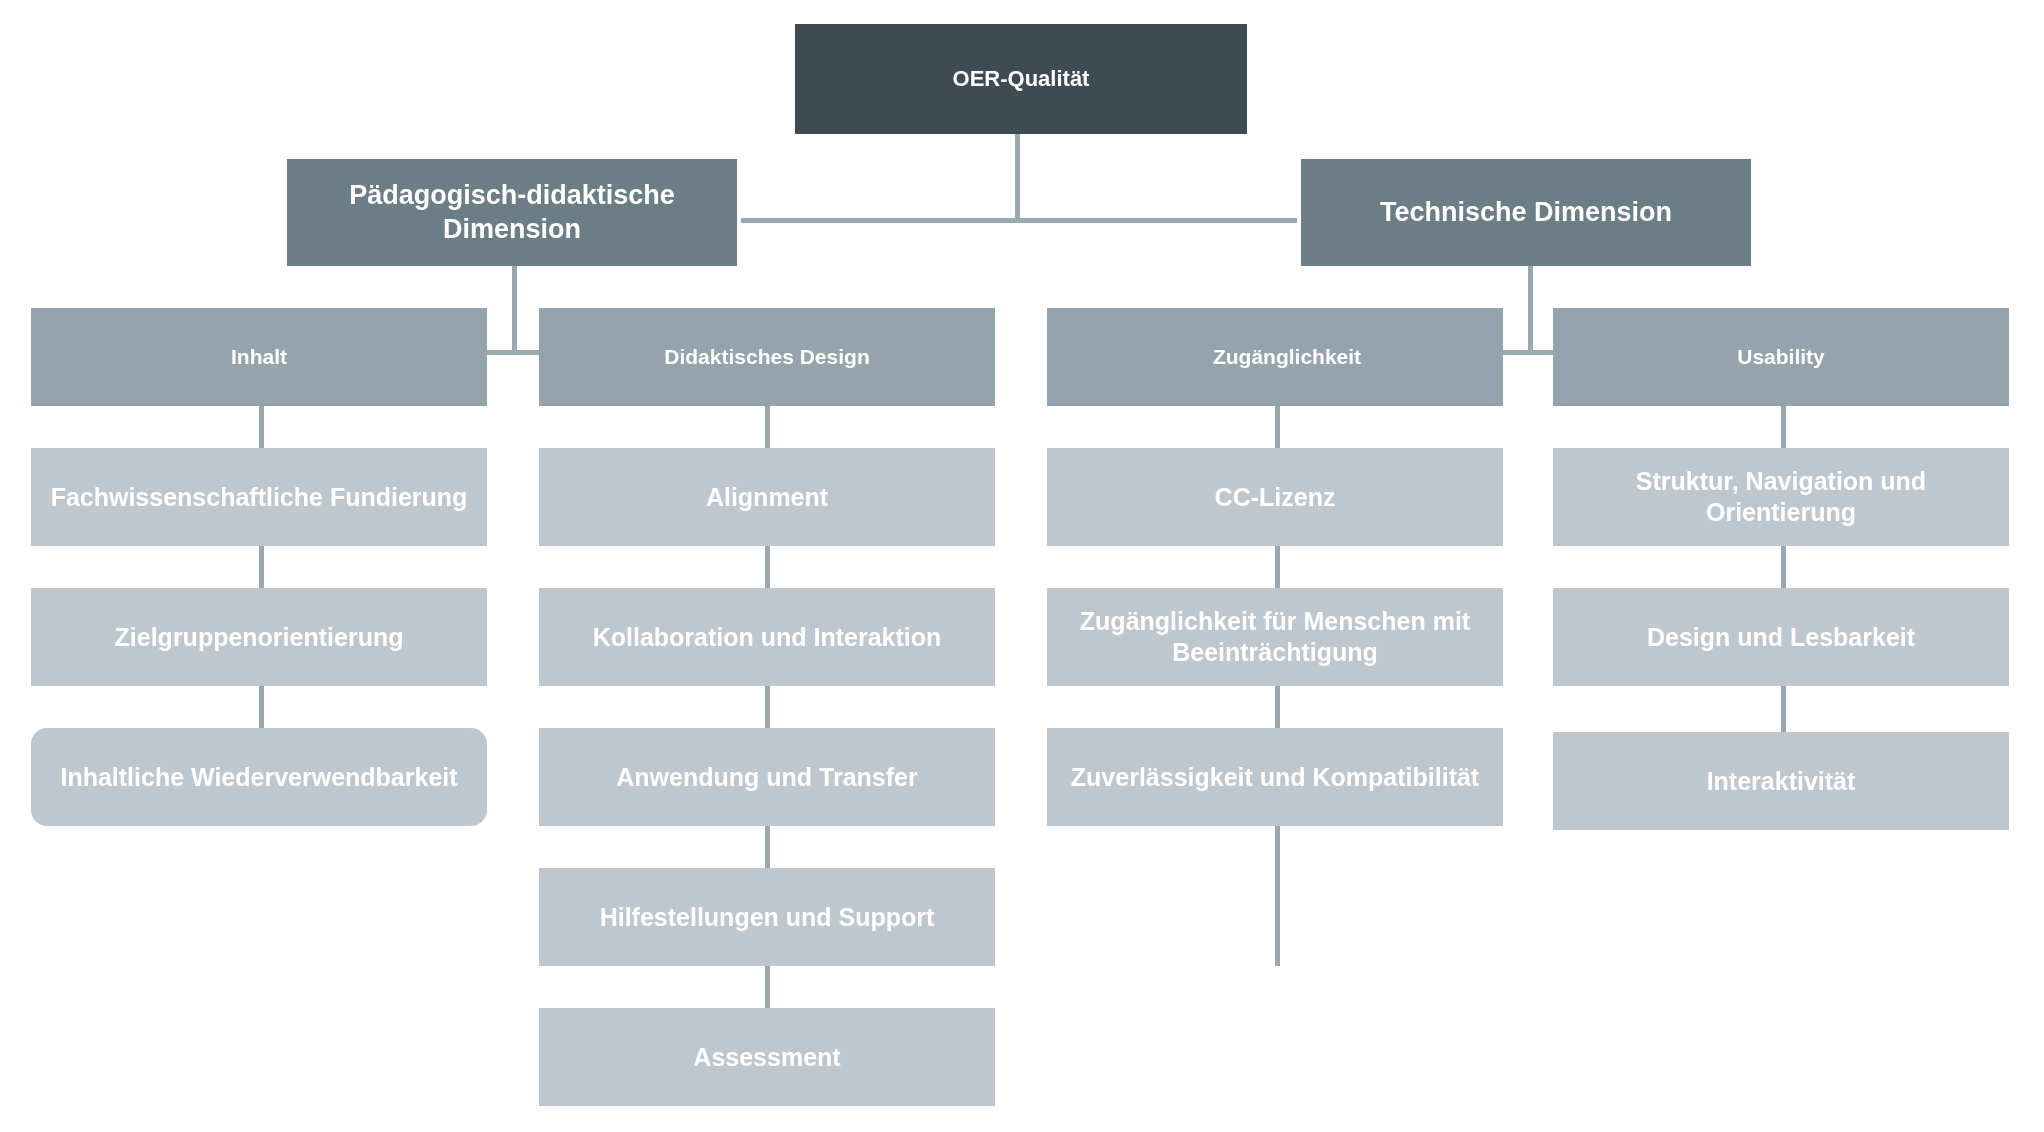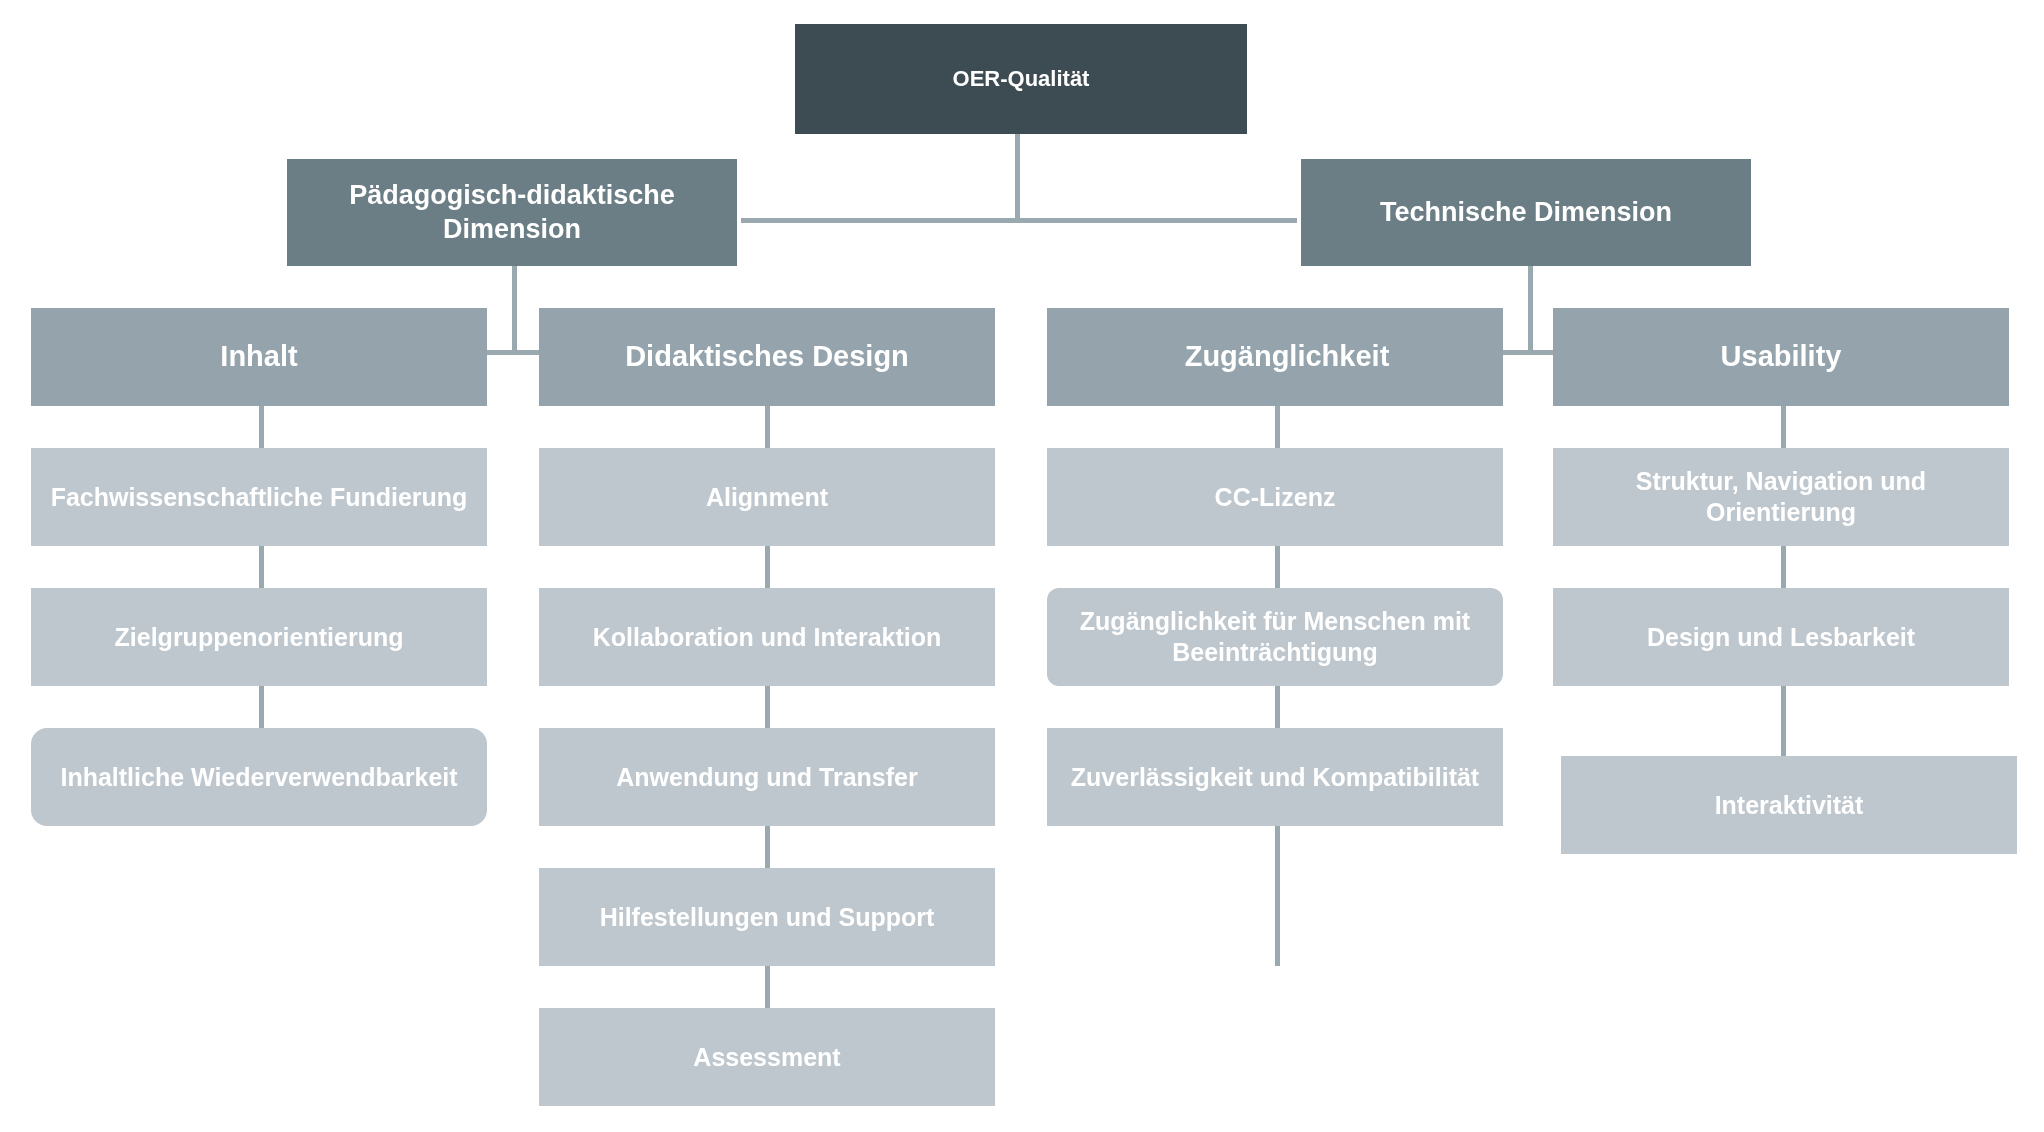--- a/index.html
+++ b/index.html
@@ -25,21 +25,21 @@
     justify-content:center;
     text-align:center;
     color:#ffffff;
     font-weight:bold;
     line-height:1.24;
     padding:4px 10px;
     z-index:2;
   }
   .lvl0{background:#3d4c52;font-size:22px;}
   .lvl1{background:#6b7d85;font-size:27px;}
-  .lvl2{background:#95a4ac;font-size:29px;}
+  .lvl2{background:#95a4ac;font-size:21px;}
   .lvl3{background:#bfc7ce;font-size:25px;}
 </style>
 </head>
 <body>
 
 <div id="chart">
 
   <div class="line v" style="left:1015px;top:134px;height:88px;"></div>
 
   <div class="line h" style="left:741px;top:218px;width:556px;"></div>
@@ -74,20 +74,20 @@
   <div class="node lvl3" style="left:31px;top:588px;width:456px;height:98px;">Zielgruppenorientierung</div>
   <div class="node lvl3" style="left:31px;top:728px;width:456px;height:98px;border-radius:16px;">Inhaltliche Wiederverwendbarkeit</div>
 
   <div class="node lvl3" style="left:539px;top:448px;width:456px;height:98px;">Alignment</div>
   <div class="node lvl3" style="left:539px;top:588px;width:456px;height:98px;">Kollaboration und Interaktion</div>
   <div class="node lvl3" style="left:539px;top:728px;width:456px;height:98px;">Anwendung und Transfer</div>
   <div class="node lvl3" style="left:539px;top:868px;width:456px;height:98px;">Hilfestellungen und Support</div>
   <div class="node lvl3" style="left:539px;top:1008px;width:456px;height:98px;">Assessment</div>
 
   <div class="node lvl3" style="left:1047px;top:448px;width:456px;height:98px;">CC-Lizenz</div>
-  <div class="node lvl3" style="left:1047px;top:588px;width:456px;height:98px;border-radius:12px;">Zugänglichkeit für Menschen mit Beeinträchtigung</div>
+  <div class="node lvl3" style="left:1047px;top:588px;width:456px;height:98px;">Zugänglichkeit für Menschen mit Beeinträchtigung</div>
   <div class="node lvl3" style="left:1047px;top:728px;width:456px;height:98px;">Zuverlässigkeit und Kompatibilität</div>
 
   <div class="node lvl3" style="left:1553px;top:448px;width:456px;height:98px;">Struktur, Navigation und Orientierung</div>
   <div class="node lvl3" style="left:1553px;top:588px;width:456px;height:98px;">Design und Lesbarkeit</div>
-  <div class="node lvl3" style="left:1553px;top:756px;width:456px;height:98px;margin-left:8px;">Interaktivität</div>
+  <div class="node lvl3" style="left:1553px;top:732px;width:456px;height:98px;">Interaktivität</div>
 
 </div>
 
 </body></html>

